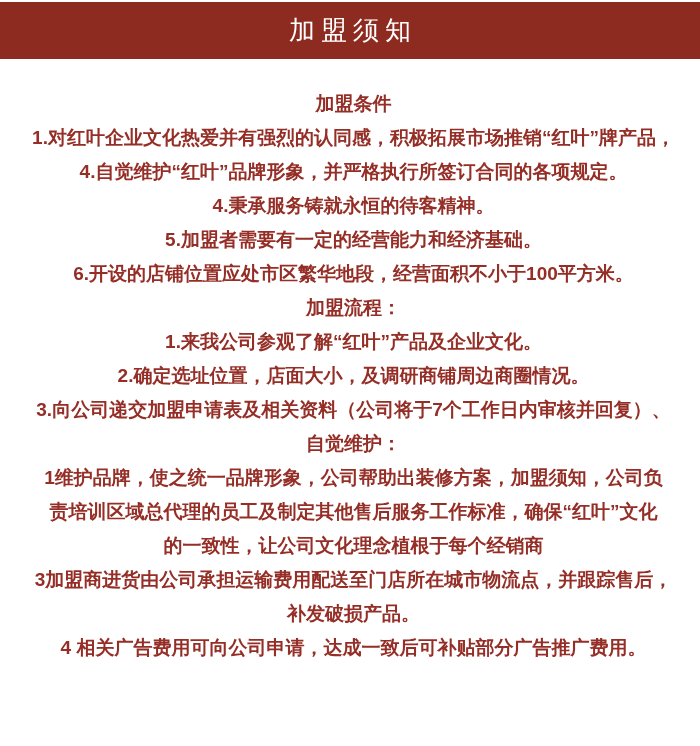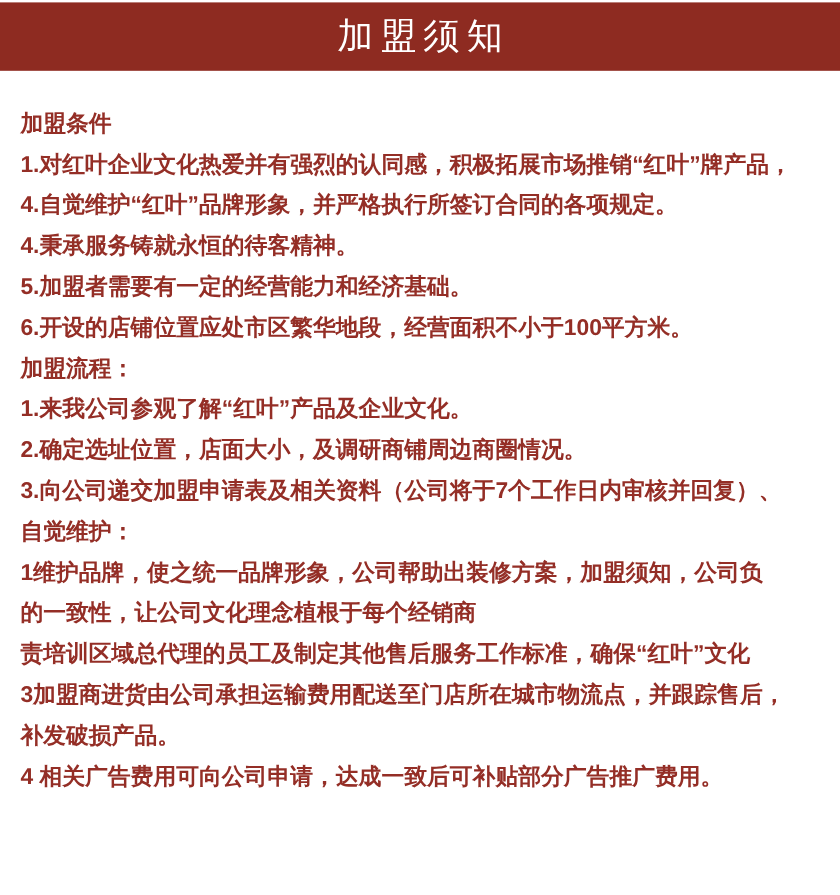--- a/index.html
+++ b/index.html
@@ -14,27 +14,28 @@
     margin-top: 2px;
     height: 57px;
     background: var(--header-bg, #8e2b21);
     display: flex;
     align-items: center;
     justify-content: center;
   }
   .title {
     margin: 0;
     color: var(--header-text, #ffffff);
-    font-size: 30px;
+    font-size: 26px;
     font-weight: 400;
     letter-spacing: 6px;
     text-indent: 6px;
   }
   .content {
     padding: 28px 10px 0 17px;
+    text-align: center;
   }
   .line {
     font-size: 19px;
     font-weight: 700;
     color: var(--body-text, #942e26);
     line-height: 34px;
     white-space: nowrap;
   }
 </style>
 </head>
@@ -50,18 +51,18 @@
     <div class="line">4.自觉维护“红叶”品牌形象，并严格执行所签订合同的各项规定。</div>
     <div class="line">4.秉承服务铸就永恒的待客精神。</div>
     <div class="line">5.加盟者需要有一定的经营能力和经济基础。</div>
     <div class="line">6.开设的店铺位置应处市区繁华地段，经营面积不小于100平方米。</div>
     <div class="line">加盟流程：</div>
     <div class="line">1.来我公司参观了解“红叶”产品及企业文化。</div>
     <div class="line">2.确定选址位置，店面大小，及调研商铺周边商圈情况。</div>
     <div class="line">3.向公司递交加盟申请表及相关资料（公司将于7个工作日内审核并回复）、</div>
     <div class="line">自觉维护：</div>
     <div class="line">1维护品牌，使之统一品牌形象，公司帮助出装修方案，加盟须知，公司负</div>
+    <div class="line">责培训区域总代理的员工及制定其他售后服务工作标准，确保“红叶”文化</div>
     <div class="line">的一致性，让公司文化理念植根于每个经销商</div>
-    <div class="line">责培训区域总代理的员工及制定其他售后服务工作标准，确保“红叶”文化</div>
     <div class="line">3加盟商进货由公司承担运输费用配送至门店所在城市物流点，并跟踪售后，</div>
     <div class="line">补发破损产品。</div>
     <div class="line">4 相关广告费用可向公司申请，达成一致后可补贴部分广告推广费用。</div>
   </main>
 
 </body></html>

